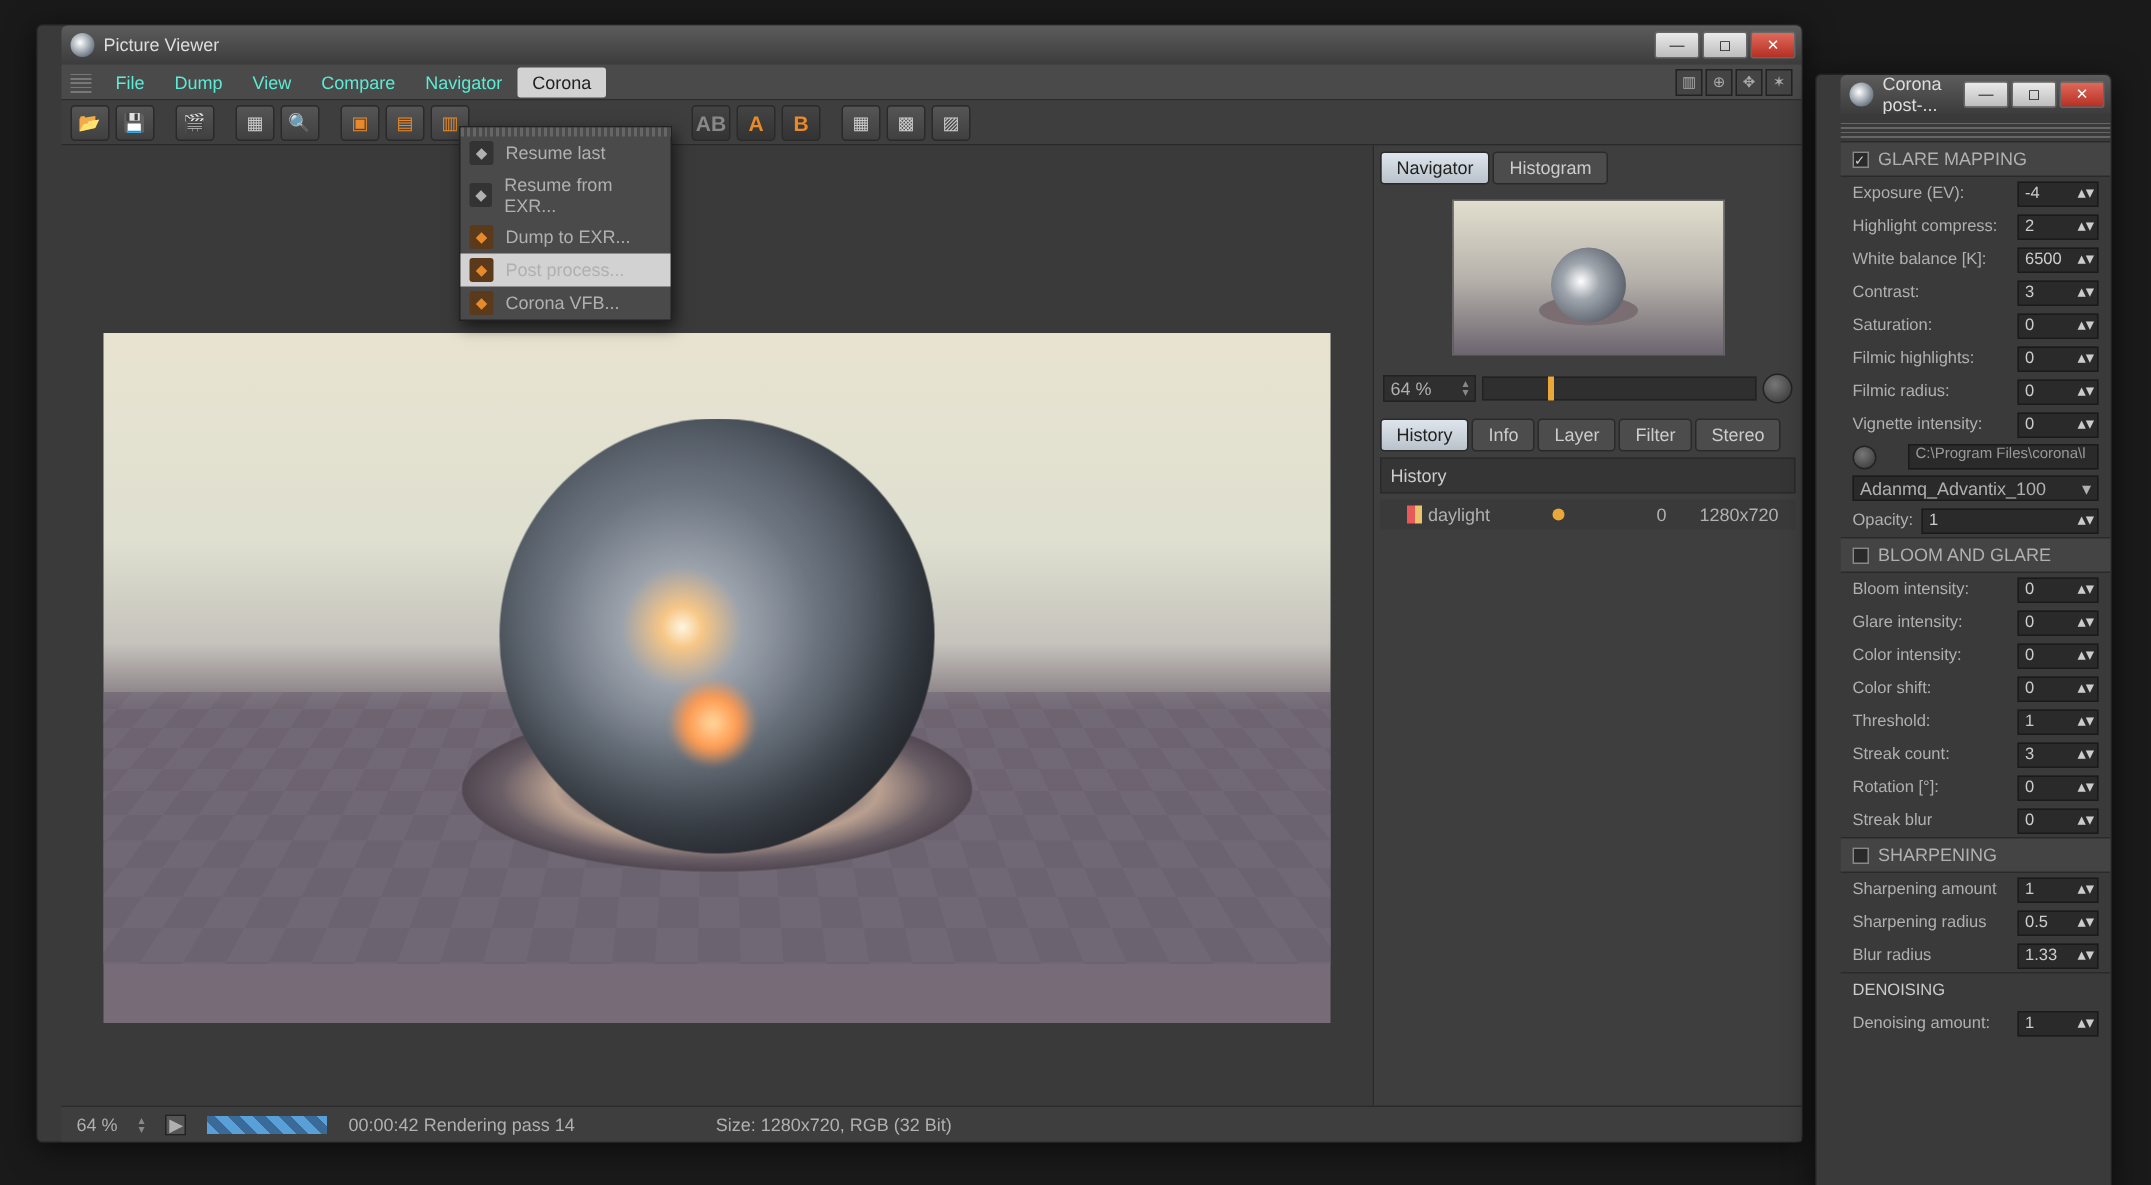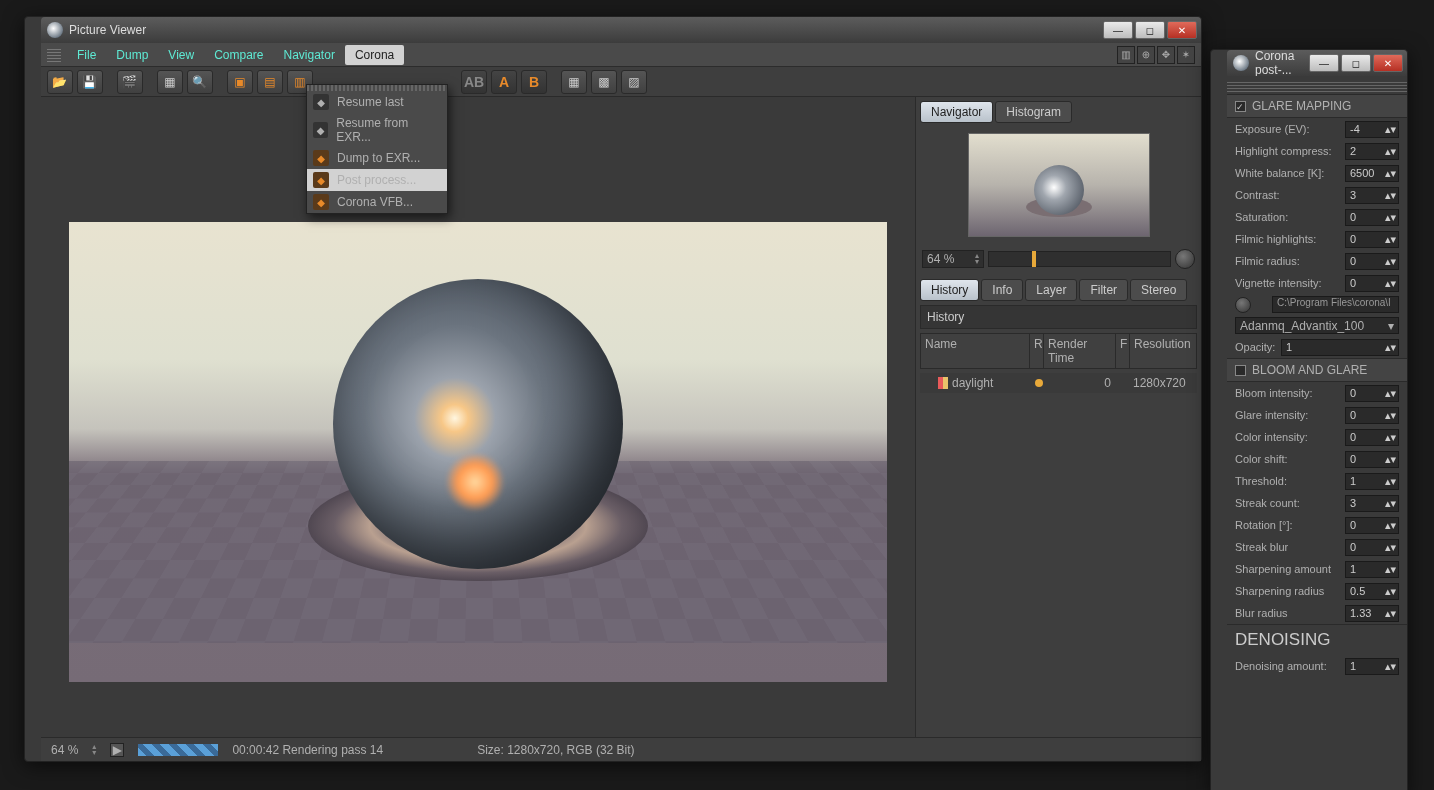--- a/index.html
+++ b/index.html
@@ -81,21 +81,21 @@
 .proprow { display:flex; align-items:center; justify-content:space-between; padding:2px 8px; height:22px;}
 .proprow label { color:#b0b0b0; font-size:11px;}
 .spinner { width:54px; height:17px; background:#2a2a2a; border:1px solid #1a1a1a; display:flex; align-items:center; justify-content:space-between; padding:0 2px 0 4px;}
 .spinner span { color:#ccc; font-size:11px;}
 .spinarrows { font-size:8px; color:#888; line-height:6px; display:flex; flex-direction:column;}
 .pathrow { display:flex; align-items:center; gap:21px; padding:2px 8px;}
 .pathfield { flex:1; height:17px; background:#2a2a2a; border:1px solid #1a1a1a; padding:0 4px; font-size:10px; color:#999; overflow:hidden; white-space:nowrap;}
 .combo { flex:1; height:17px; background:#2a2a2a; border:1px solid #1a1a1a; padding:0 4px; font-size:11px; color:#ccc; display:flex; align-items:center; justify-content:space-between;}
 .topright-icons { margin-left:auto; display:flex; gap:2px;}
 .tri { width:18px; height:18px; background:#444; border:1px solid #222; display:flex; align-items:center; justify-content:center; font-size:10px; color:#aaa;}
-.sect-plain { padding:5px 8px; color:#ccc; font-size:17px; border-top:1px solid #2a2a2a;}
+.sect-plain { padding:5px 8px; color:#ccc; font-size:11px; border-top:1px solid #2a2a2a;}
 .hatch2 { height:10px; background: repeating-linear-gradient(0deg,#666,#666 1px,#3a3a3a 1px,#3a3a3a 3px); margin:2px 0;}
 </style>
 </head>
 <body>
 
 <div class="window main-window">
   <div class="titlebar">
     <div class="appicon"></div>
     <div class="title">Picture Viewer</div>
     <div class="winbtns">
@@ -176,27 +176,20 @@
       </div>
 
       <div class="tabbar" id="lowertabs">
           <div class="tab active">History</div>
           <div class="tab">Info</div>
           <div class="tab">Layer</div>
           <div class="tab">Filter</div>
           <div class="tab">Stereo</div>
         </div>
       <div class="hist-head">History</div>
-      <div class="hist-cols">
-        <span style="flex:1">Name</span>
-        <span style="width:14px">R</span>
-        <span style="width:72px">Render Time</span>
-        <span style="width:14px">F</span>
-        <span style="width:66px;border:none">Resolution</span>
-      </div>
       <div class="hist-row">
         <span style="width:10px"></span>
         <div class="swatch"></div>
         <span style="flex:1">daylight</span>
         <div class="dot"></div>
         <span style="width:64px;text-align:right">0</span>
         <span style="width:14px"></span>
         <span style="width:60px">1280x720</span>
       </div>
       <div style="flex:1"></div>
@@ -389,20 +382,24 @@
         </div>
         <div class="proprow">
           <label>Streak blur</label>
           <div class="spinner">
             <span>0</span>
             <span class="spinarrows">▴▾</span>
           </div>
         </div>
       </div>
 
+    <div class="sect-head">
+      <span class="chk"></span>
+      <span>SHARPENING</span>
+    </div>
     <div id="sharp-rows">
         <div class="proprow">
           <label>Sharpening amount</label>
           <div class="spinner">
             <span>1</span>
             <span class="spinarrows">▴▾</span>
           </div>
         </div>
         <div class="proprow">
           <label>Sharpening radius</label>

